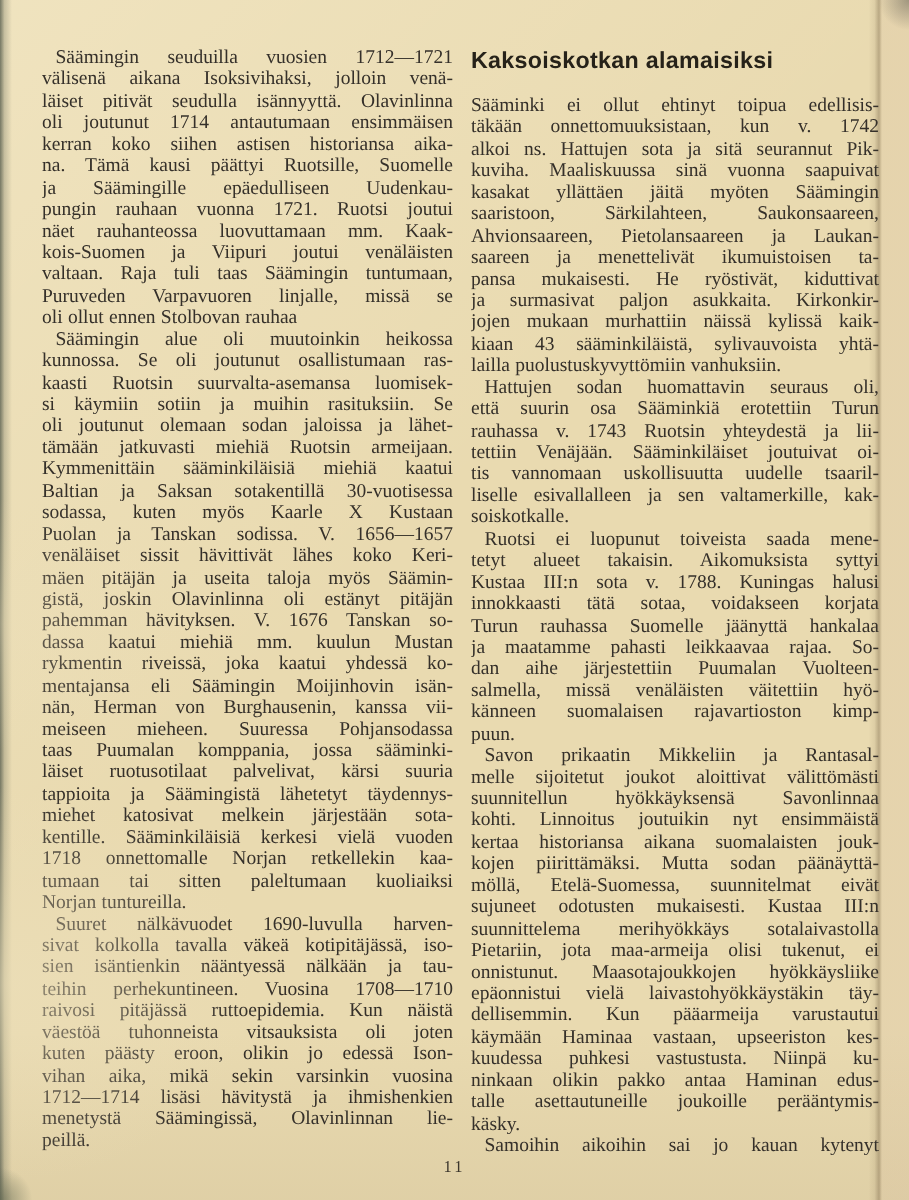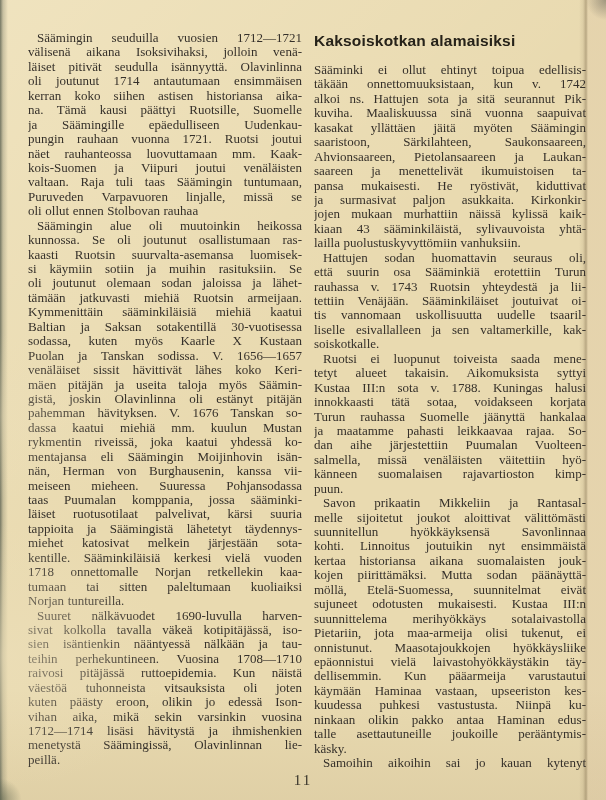--- a/index.html
+++ b/index.html
@@ -60,21 +60,21 @@
     background:
       radial-gradient(ellipse 250px 200px at 1% 82%, rgba(236,223,186,0.55), rgba(236,223,186,0) 66%),
       radial-gradient(ellipse 180px 120px at 0% 52%, rgba(236,223,186,0.30), rgba(236,223,186,0) 70%);
   }
   .page-num {
     position: absolute;
     left: 0;
     top: 772px;
     width: 606px;
     text-align: center;
-    font-size: 15px;
+    font-size: 11px;
     letter-spacing: 2px;
     color: #3b362c;
   }
 </style>
 </head>
 <body>
 
 <div class="paper"></div>
 
 <div class="col col-left">

